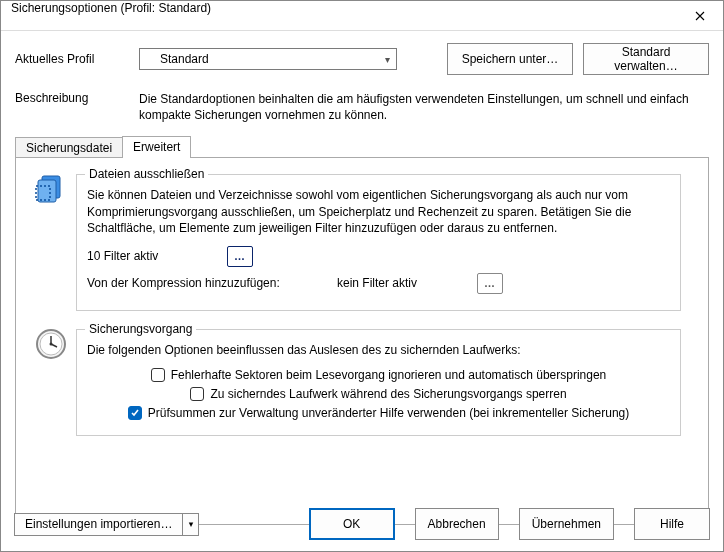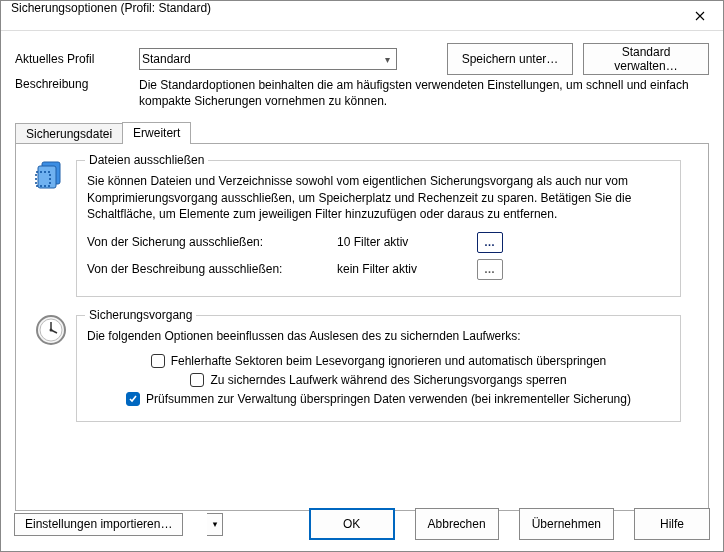--- a/index.html
+++ b/index.html
@@ -37,21 +37,21 @@
   .row1 {
     display: flex;
     align-items: center;
     gap: 10px;
   }
   .lbl-profile { width: 114px; }
   .profile-select {
     flex: 0 0 258px;
     height: 22px;
     border: 1px solid #7a7a7a;
-    padding: 0 20px 0 2px;
+    padding: 0 20px 0 20px;
     display: flex;
     align-items: center;
     position: relative;
     background: #fff;
   }
   .profile-select .chev {
     position: absolute; right: 6px; top: 50%; transform: translateY(-50%);
     font-size: 10px; color: #555;
   }
   .spacer { flex: 1; }
@@ -62,21 +62,21 @@
     padding: 0 12px;
     display: inline-flex;
     align-items: center;
     justify-content: center;
     cursor: default;
     text-align: center;
   }
   .btn.w120 { width: 126px; }
   .row2 {
     display: flex;
-    margin-top: 2px;
+    margin-top: 16px;
     gap: 10px;
   }
   .lbl-desc { width: 114px; }
   .desc-text { flex: 1; line-height: 1.35; }
 
   .tabs {
     margin: 4px 14px 0 14px;
     display: flex;
     align-items: flex-end;
     position: relative;
@@ -180,21 +180,20 @@
 
   .footer {
     position: absolute;
     bottom: 0; left: 0; right: 0;
     padding: 10px 14px 12px 14px;
     display: flex;
     align-items: center;
   }
   .split-btn {
     display: flex;
-    gap: 24px;
   }
   .split-btn .main {
     border: 1px solid #888;
     height: 23px;
     padding: 0 10px;
     display: flex; align-items: center;
     background: #fdfdfd;
   }
   .split-btn .drop {
     border: 1px solid #888;
@@ -249,26 +248,25 @@
       <svg width="34" height="34" viewBox="0 0 34 34">
         <rect x="8" y="4" width="18" height="22" rx="2" fill="#3b8de3" stroke="#1f5fa8"></rect>
         <rect x="4" y="8" width="18" height="22" rx="2" fill="#6fb1f0" stroke="#1f5fa8"></rect>
         <rect x="2" y="14" width="14" height="14" fill="none" stroke="#0a4d9c" stroke-width="1.5" stroke-dasharray="2 2"></rect>
       </svg>
     </div>
     <div class="fieldset">
       <div class="legend">Dateien ausschließen</div>
       <p>Sie können Dateien und Verzeichnisse sowohl vom eigentlichen Sicherungsvorgang als auch nur vom Komprimierungsvorgang ausschließen, um Speicherplatz und Rechenzeit zu sparen. Betätigen Sie die Schaltfläche, um Elemente zum jeweiligen Filter hinzuzufügen oder daraus zu entfernen.</p>
       <div class="filter-row">
-        <div class="filter-label">Von der Sicherung ausschließen:</div>
         <div class="filter-status">10 Filter aktiv</div>
         <div class="ellipsis-btn">…</div>
       </div>
       <div class="filter-row">
-        <div class="filter-label">Von der Beschreibung ausschließen:</div>
+        <div class="filter-label">Von der Kompression hinzuzufügen:</div>
         <div class="filter-status">kein Filter aktiv</div>
         <div class="ellipsis-btn gray">…</div>
       </div>
     </div>
   </div>
 
   <div class="section">
     <div class="section-icon">
       <svg width="34" height="34" viewBox="0 0 34 34">
         <circle cx="17" cy="17" r="14" fill="#f5f5f5" stroke="#888" stroke-width="2"></circle>
@@ -292,21 +290,21 @@
           
         </span>
         <span>Zu sicherndes Laufwerk während des Sicherungsvorgangs sperren</span>
       </div>
       <div class="chkrow">
         <span class="chk checked">
           <svg width="10" height="10" viewBox="0 0 10 10">
               <path d="M2 5 L4 7 L8 2" stroke="#fff" stroke-width="1.6" fill="none"></path>
             </svg>
         </span>
-        <span>Prüfsummen zur Verwaltung überspringen Daten verwenden (bei inkrementeller Sicherung)</span>
+        <span>Prüfsummen zur Verwaltung unveränderter Hilfe verwenden (bei inkrementeller Sicherung)</span>
       </div>
     </div>
   </div>
 
 </div>
 
 <div class="footer">
   <div class="split-btn">
     <div class="main">Einstellungen importieren…</div>
     <div class="drop">▾</div>

